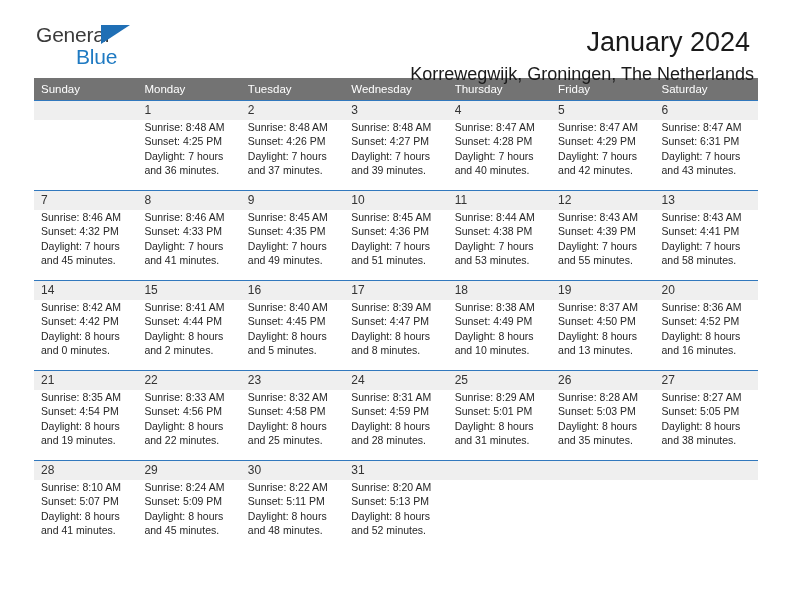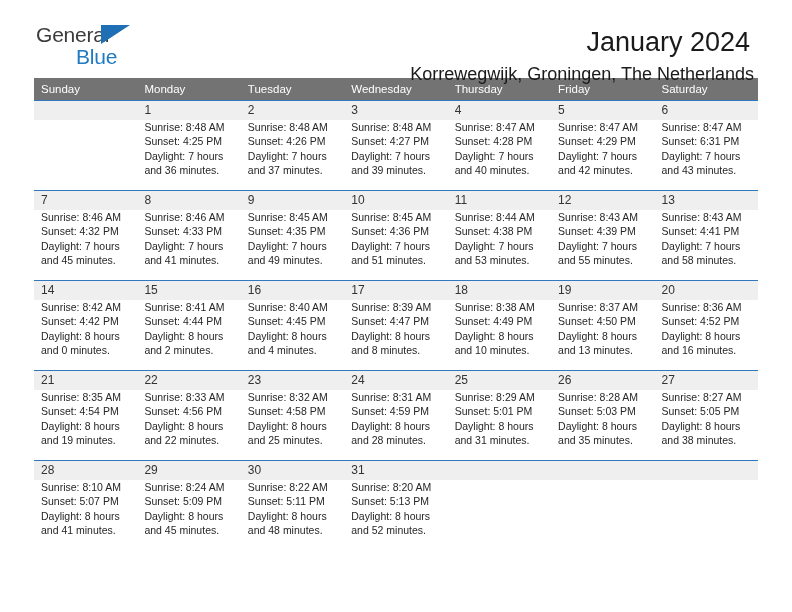--- a/index.html
+++ b/index.html
@@ -309,21 +309,21 @@
               <div>Daylight: 8 hours</div>
               <div>and 2 minutes.</div>
             </div>
           </td>
           <td class="day-cell">
             <div class="daynum-band">16</div>
             <div class="day-body">
               <div>Sunrise: 8:40 AM</div>
               <div>Sunset: 4:45 PM</div>
               <div>Daylight: 8 hours</div>
-              <div>and 4 minutes.</div>
+              <div>and 5 minutes.</div>
             </div>
           </td>
           <td class="day-cell">
             <div class="daynum-band">17</div>
             <div class="day-body">
               <div>Sunrise: 8:39 AM</div>
               <div>Sunset: 4:47 PM</div>
               <div>Daylight: 8 hours</div>
               <div>and 8 minutes.</div>
             </div>

